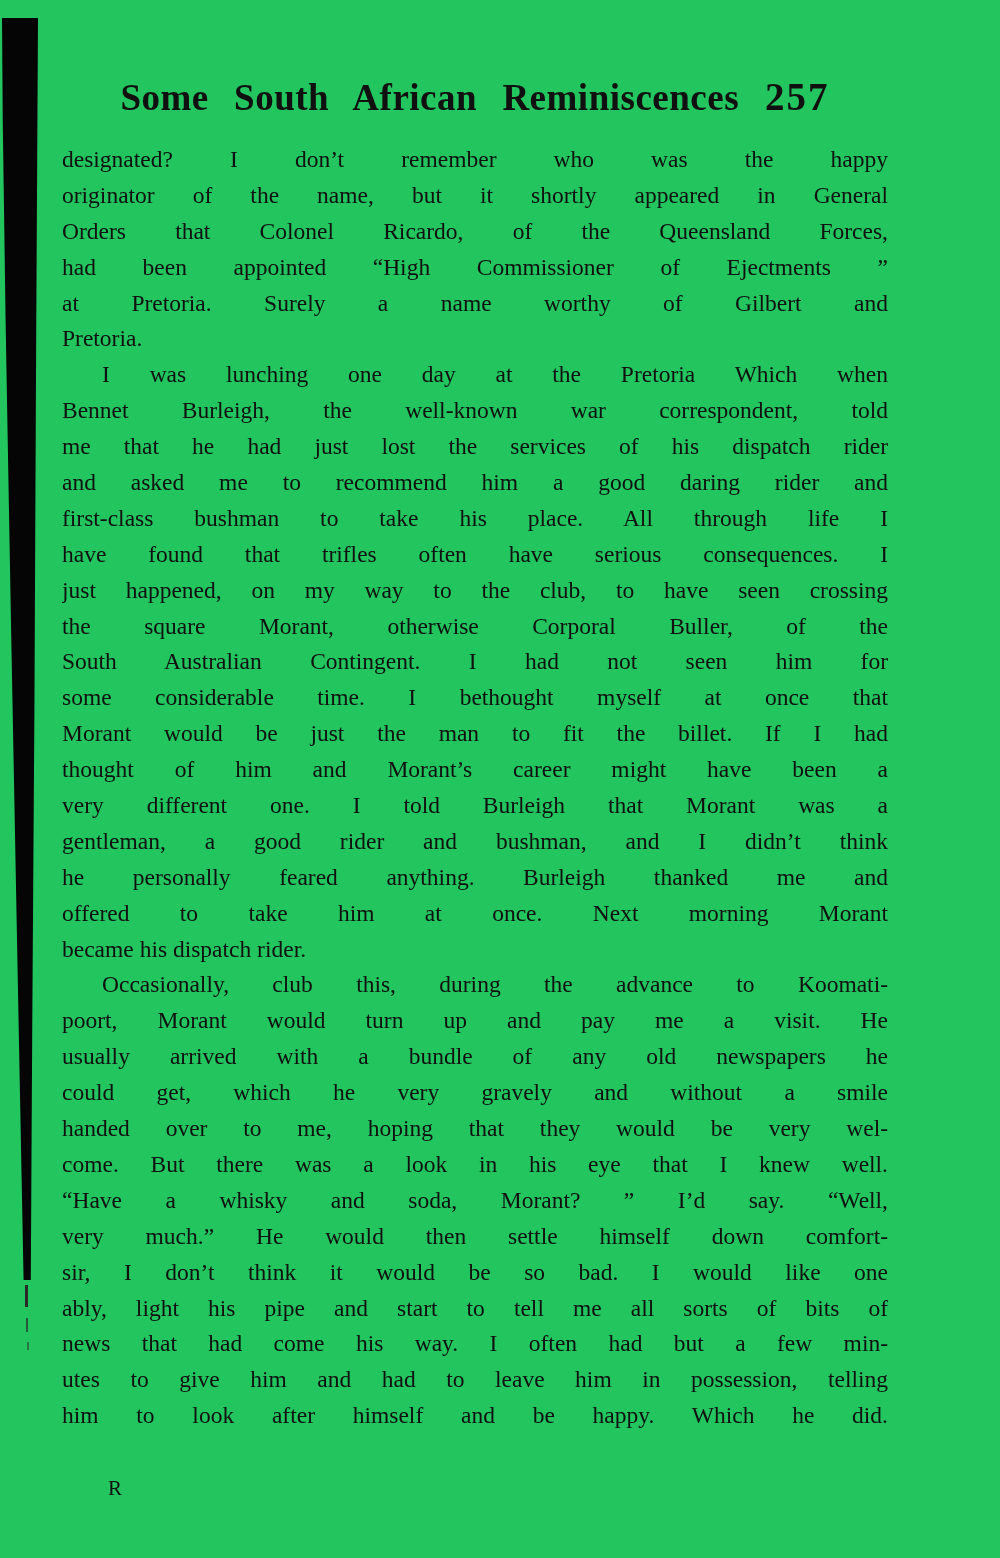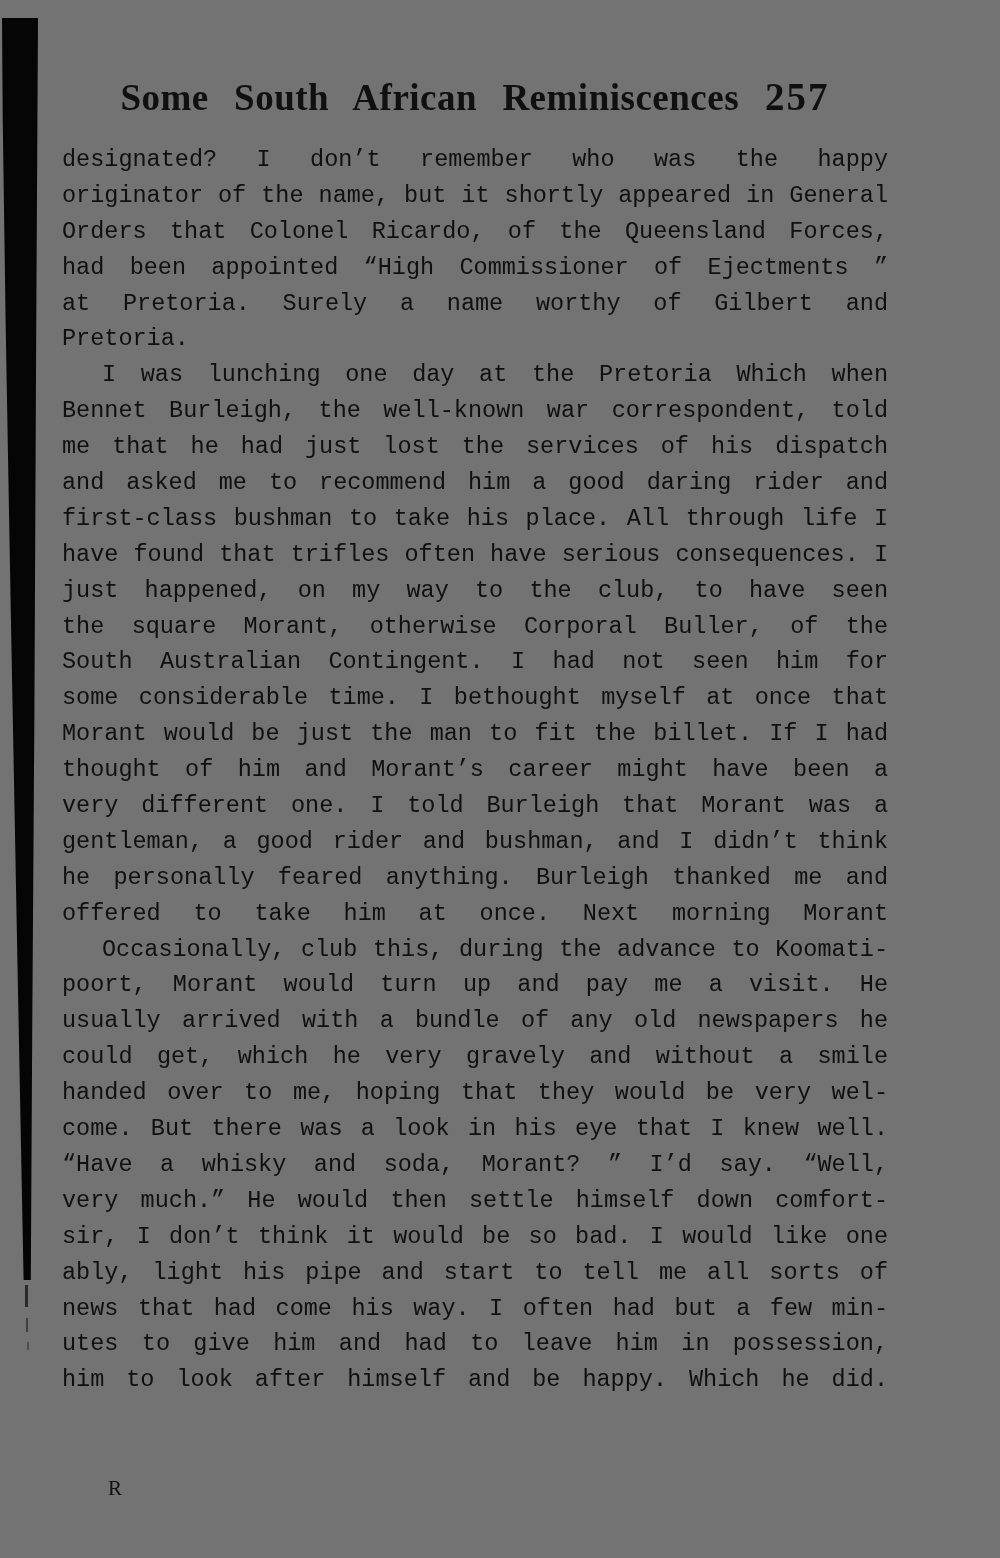--- a/index.html
+++ b/index.html
@@ -4,21 +4,21 @@
 <style>
   html, body {
     margin: 0;
     padding: 0;
     background: #e8e8e8;
   }
   .page {
     position: relative;
     width: 1000px;
     height: 1558px;
-    background: #737373;
+    background: #22c55e;
     overflow: hidden;
     font-family: "Liberation Serif", "DejaVu Serif", serif;
     color: #101010;
   }
   
   .binding {
     position: absolute;
     left: 2px;
     top: 18px;
     width: 36px;
@@ -59,21 +59,21 @@
   }
 
   .body-text {
     position: absolute;
     left: 62px;
     top: 142px;
     width: 826px;
     font-size: 23.5px;
     line-height: 35.9px;
   }
-  .paragraph { margin: 0; font-family: Liberation Mono, monospace; }
+  .paragraph { margin: 0; }
   .line {
     text-align: justify;
     text-align-last: justify;
     text-justify: inter-word;
     white-space: normal;
     height: 35.9px;
     overflow: hidden;
   }
   .line.indent { text-indent: 40px; }
   .line.last-short { text-align-last: left; }
@@ -120,20 +120,21 @@
         <div class="line">just happened, on my way to the club, to have seen crossing</div>
         <div class="line">the square Morant, otherwise Corporal Buller, of the</div>
         <div class="line">South Australian Contingent.  I had not seen him for</div>
         <div class="line">some considerable time.  I bethought myself at once that</div>
         <div class="line">Morant would be just the man to fit the billet.  If I had</div>
         <div class="line">thought of him and Morant’s career might have been a</div>
         <div class="line">very different one.  I told Burleigh that Morant was a</div>
         <div class="line">gentleman, a good rider and bushman, and I didn’t think</div>
         <div class="line">he personally feared anything.  Burleigh thanked me and</div>
         <div class="line">offered to take him at once.  Next morning Morant</div>
+        <div class="line last-short">became his dispatch rider.</div>
       </div>
       <div class="paragraph">
         <div class="line indent">Occasionally, club this, during the advance to Koomati-</div>
         <div class="line">poort, Morant would turn up and pay me a visit.  He</div>
         <div class="line">usually arrived with a bundle of any old newspapers he</div>
         <div class="line">could get, which he very gravely and without a smile</div>
         <div class="line">handed over to me, hoping that they would be very wel-</div>
         <div class="line">come.  But there was a look in his eye that I knew well.</div>
         <div class="line">“Have a whisky and soda, Morant? ” I’d say.  “Well,</div>
         <div class="line">very much.”  He would then settle himself down comfort-</div>

